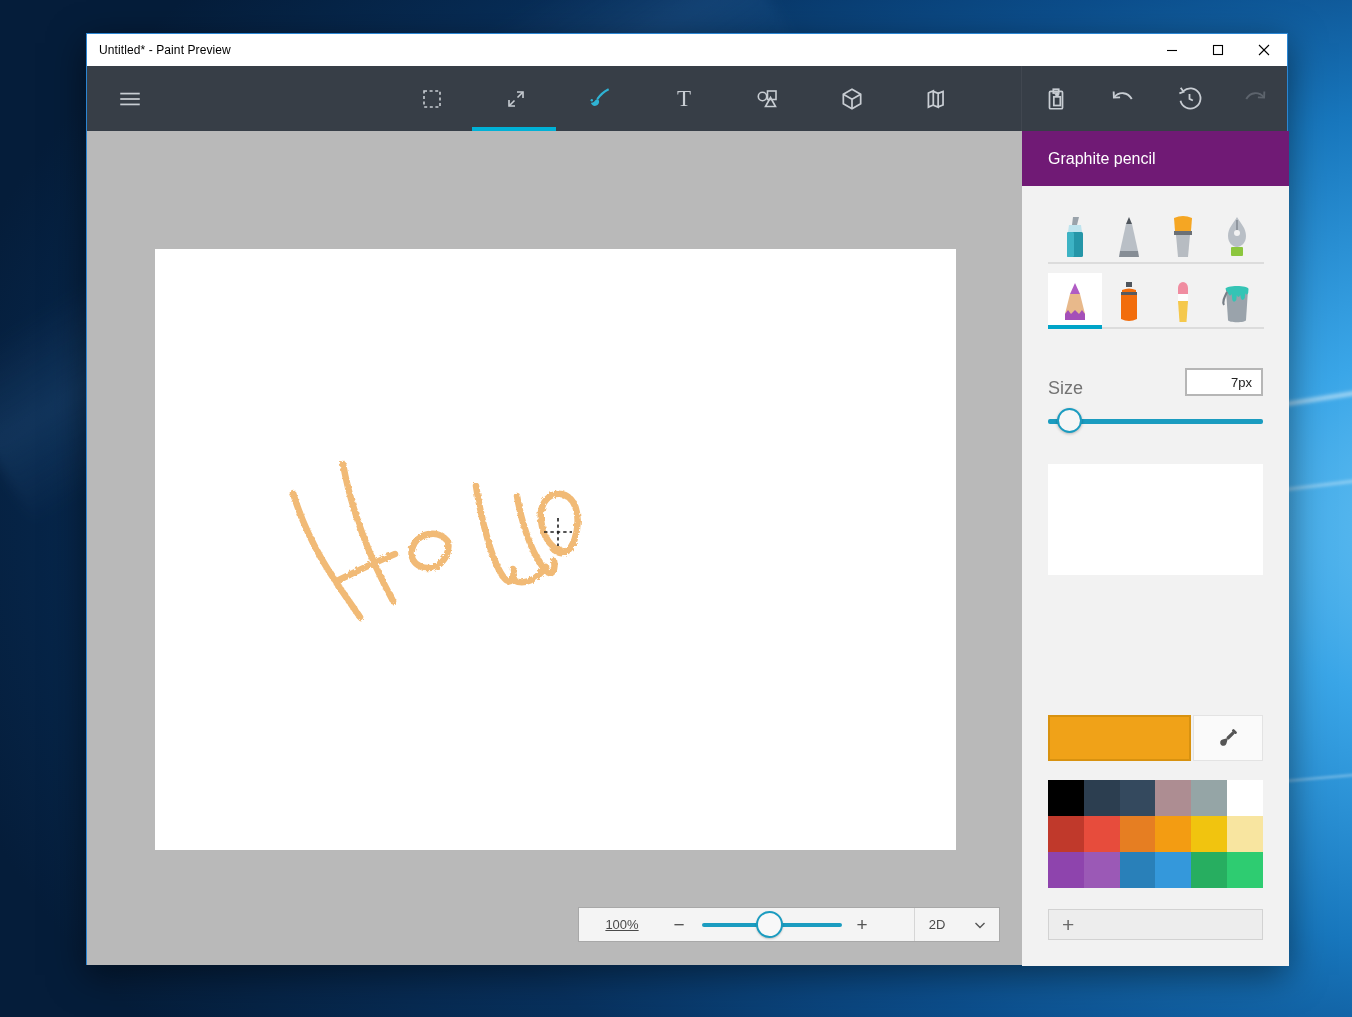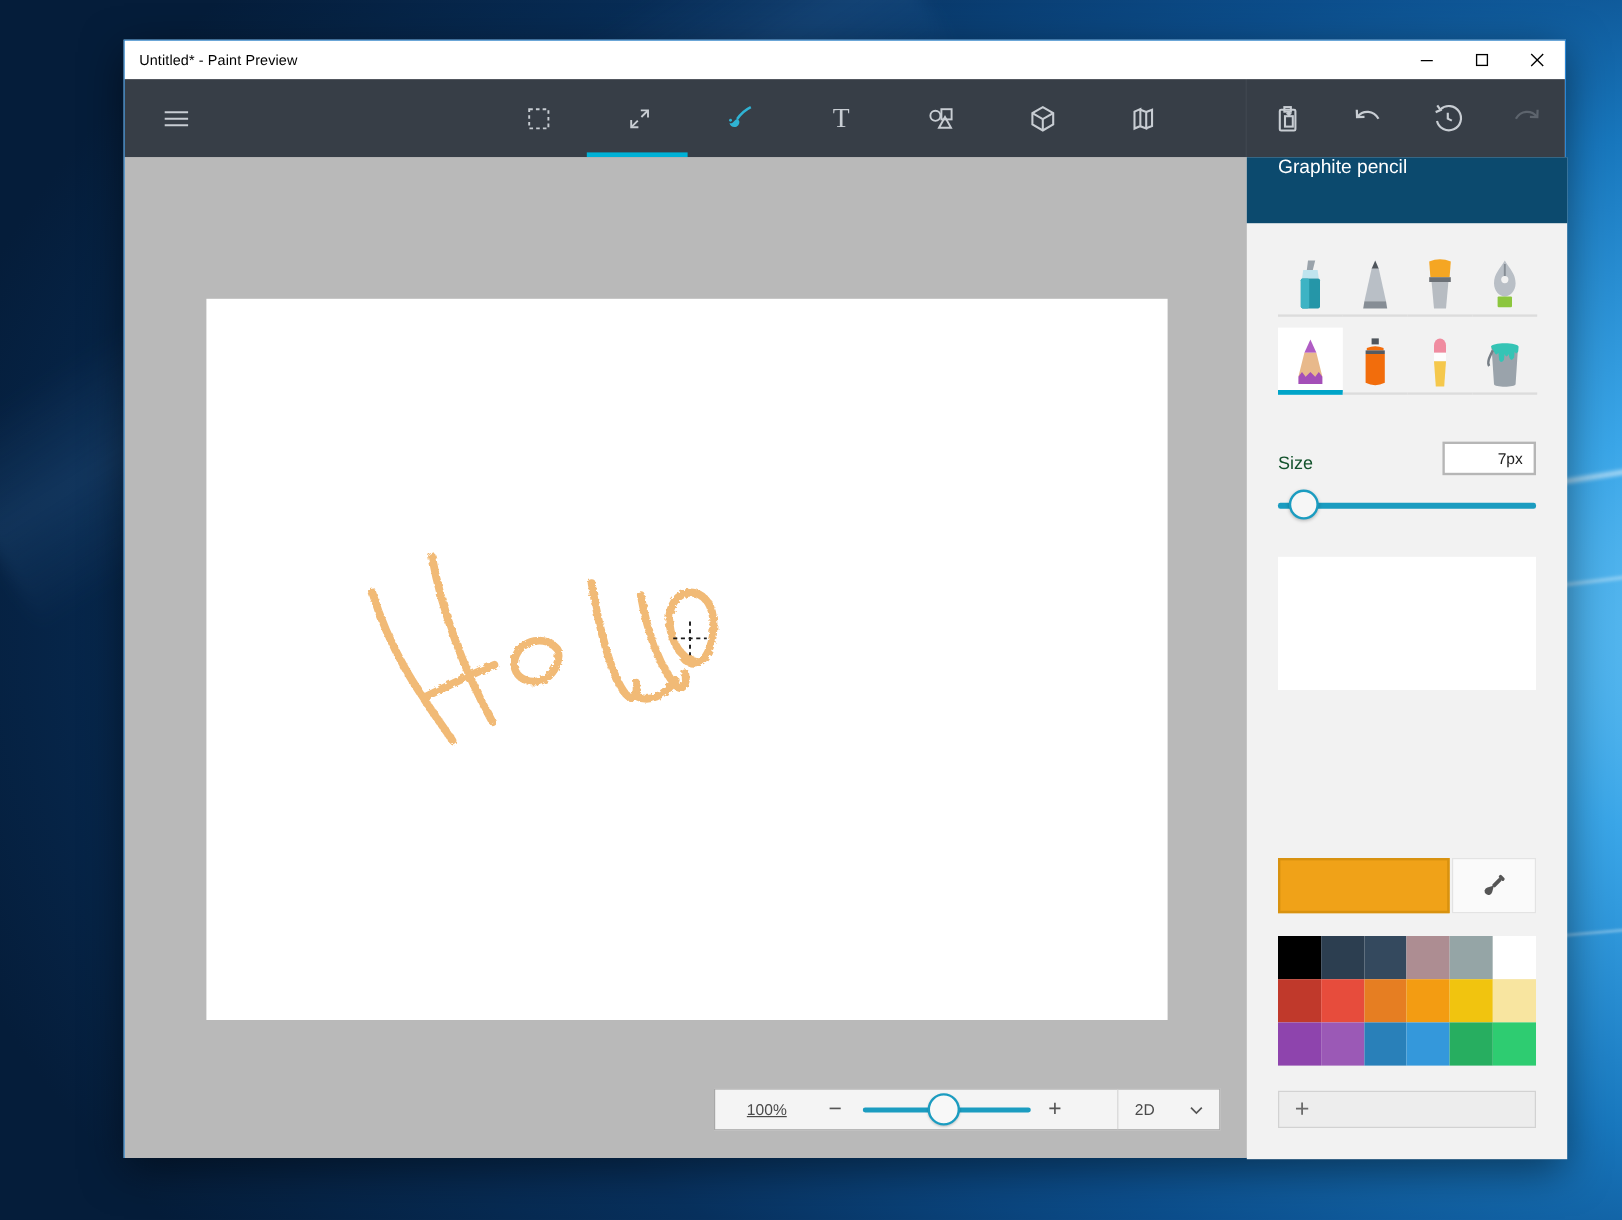--- a/index.html
+++ b/index.html
@@ -16,21 +16,21 @@
   .beam-1 { left:850px; top:420px; width:620px; height:8px; transform:rotate(-9deg);
     background:linear-gradient(to bottom, transparent, rgba(255,255,255,.55), transparent); filter:blur(1.5px); }
   .beam-2 { left:880px; top:500px; width:600px; height:5px; transform:rotate(-7deg);
     background:linear-gradient(to bottom, transparent, rgba(255,255,255,.45), transparent); filter:blur(1.5px); }
   .beam-3 { left:900px; top:790px; width:520px; height:4px; transform:rotate(-5deg);
     background:linear-gradient(to bottom, transparent, rgba(255,255,255,.4), transparent); filter:blur(1px); }
   .beam-4 { left:-80px; top:120px; width:900px; height:180px; transform:rotate(-32deg);
     background:linear-gradient(to bottom, transparent, rgba(70,130,190,.18), transparent); filter:blur(6px); }
 
   
-  .window { position:absolute; left:103px; top:33px; width:1202px; height:932px;
+  .window { position:absolute; left:86px; top:33px; width:1202px; height:932px;
     border:1px solid #2b86d3; background:#b9b9b9; box-shadow:0 10px 34px rgba(0,0,0,.5); }
 
   .titlebar { position:absolute; left:0; top:0; width:100%; height:32px; background:#fff;
     display:flex; align-items:center; }
   .title-text { font-size:12px; color:#000; padding-left:12px; letter-spacing:.1px; }
   .caption-btns { position:absolute; right:0; top:0; height:32px; display:flex; }
   .cap-btn { width:46px; height:32px; display:flex; align-items:center; justify-content:center; }
   .cap-btn svg { stroke:#000; stroke-width:1.1; fill:none; }
 
   
@@ -61,31 +61,31 @@
   .zb-divider { position:absolute; left:335px; top:0; width:1px; height:33px; background:#d6d6d6; }
   .zb-track { position:absolute; left:123px; top:15px; width:140px; height:4px; border-radius:2px; background:#1b9cc0; }
   .zb-thumb { position:absolute; left:177px; top:3px; width:27px; height:27px; border-radius:50%;
     background:#f8f8f8; border:2px solid #1b9cc0; box-shadow:0 1px 2px rgba(0,0,0,.2); }
   .zb-chevron { position:absolute; left:388px; top:0; width:26px; height:33px;
     display:flex; align-items:center; justify-content:center; }
   .zb-chevron svg { stroke:#555; fill:none; stroke-width:1.4; }
 
   
   .side-panel { position:absolute; left:935px; top:97px; width:267px; height:835px; background:#f2f2f2; }
-  .panel-header { position:absolute; left:0; top:0; width:100%; height:55px; background:#0c4a6e;
-    display:flex; align-items:flex-start; }
+  .panel-header { position:absolute; left:0; top:0; width:100%; height:55px; background:#701a75;
+    display:flex; align-items:center; }
   .panel-header span { color:#fff; font-size:16px; padding-left:26px; }
 
   .tool-grid { position:absolute; left:26px; top:77px; width:216px; }
   .tool-row { display:flex; height:56px; margin-bottom:9px; }
   .tool-cell { width:54px; height:56px; display:flex; align-items:flex-end; justify-content:center;
     border-bottom:2px solid #dcdcdc; padding-bottom:3px; }
   .tool-cell.selected { background:#fff; border-bottom:4px solid #00a4c8; padding-bottom:1px; }
 
-  .size-label { position:absolute; left:26px; top:247px; font-size:15px; color:#14532d; }
+  .size-label { position:absolute; left:26px; top:247px; font-size:18px; color:#737373; }
   .size-input { position:absolute; left:163px; top:237px; width:78px; height:28px;
     border:2px solid #b6b6b6; background:#fff; text-align:right; padding-right:9px;
     font-size:13px; color:#222; font-family:"Liberation Sans", sans-serif; }
 
   .size-track { position:absolute; left:26px; top:288px; width:215px; height:5px; border-radius:2px; background:#1b9cc0; }
   .size-thumb { position:absolute; left:35px; top:277px; width:25px; height:25px; border-radius:50%;
     background:#f6f6f6; border:2px solid #1b9cc0; box-shadow:0 1px 3px rgba(0,0,0,.25); }
 
   .stroke-preview { position:absolute; left:26px; top:333px; width:215px; height:111px; background:#fff; }
 

